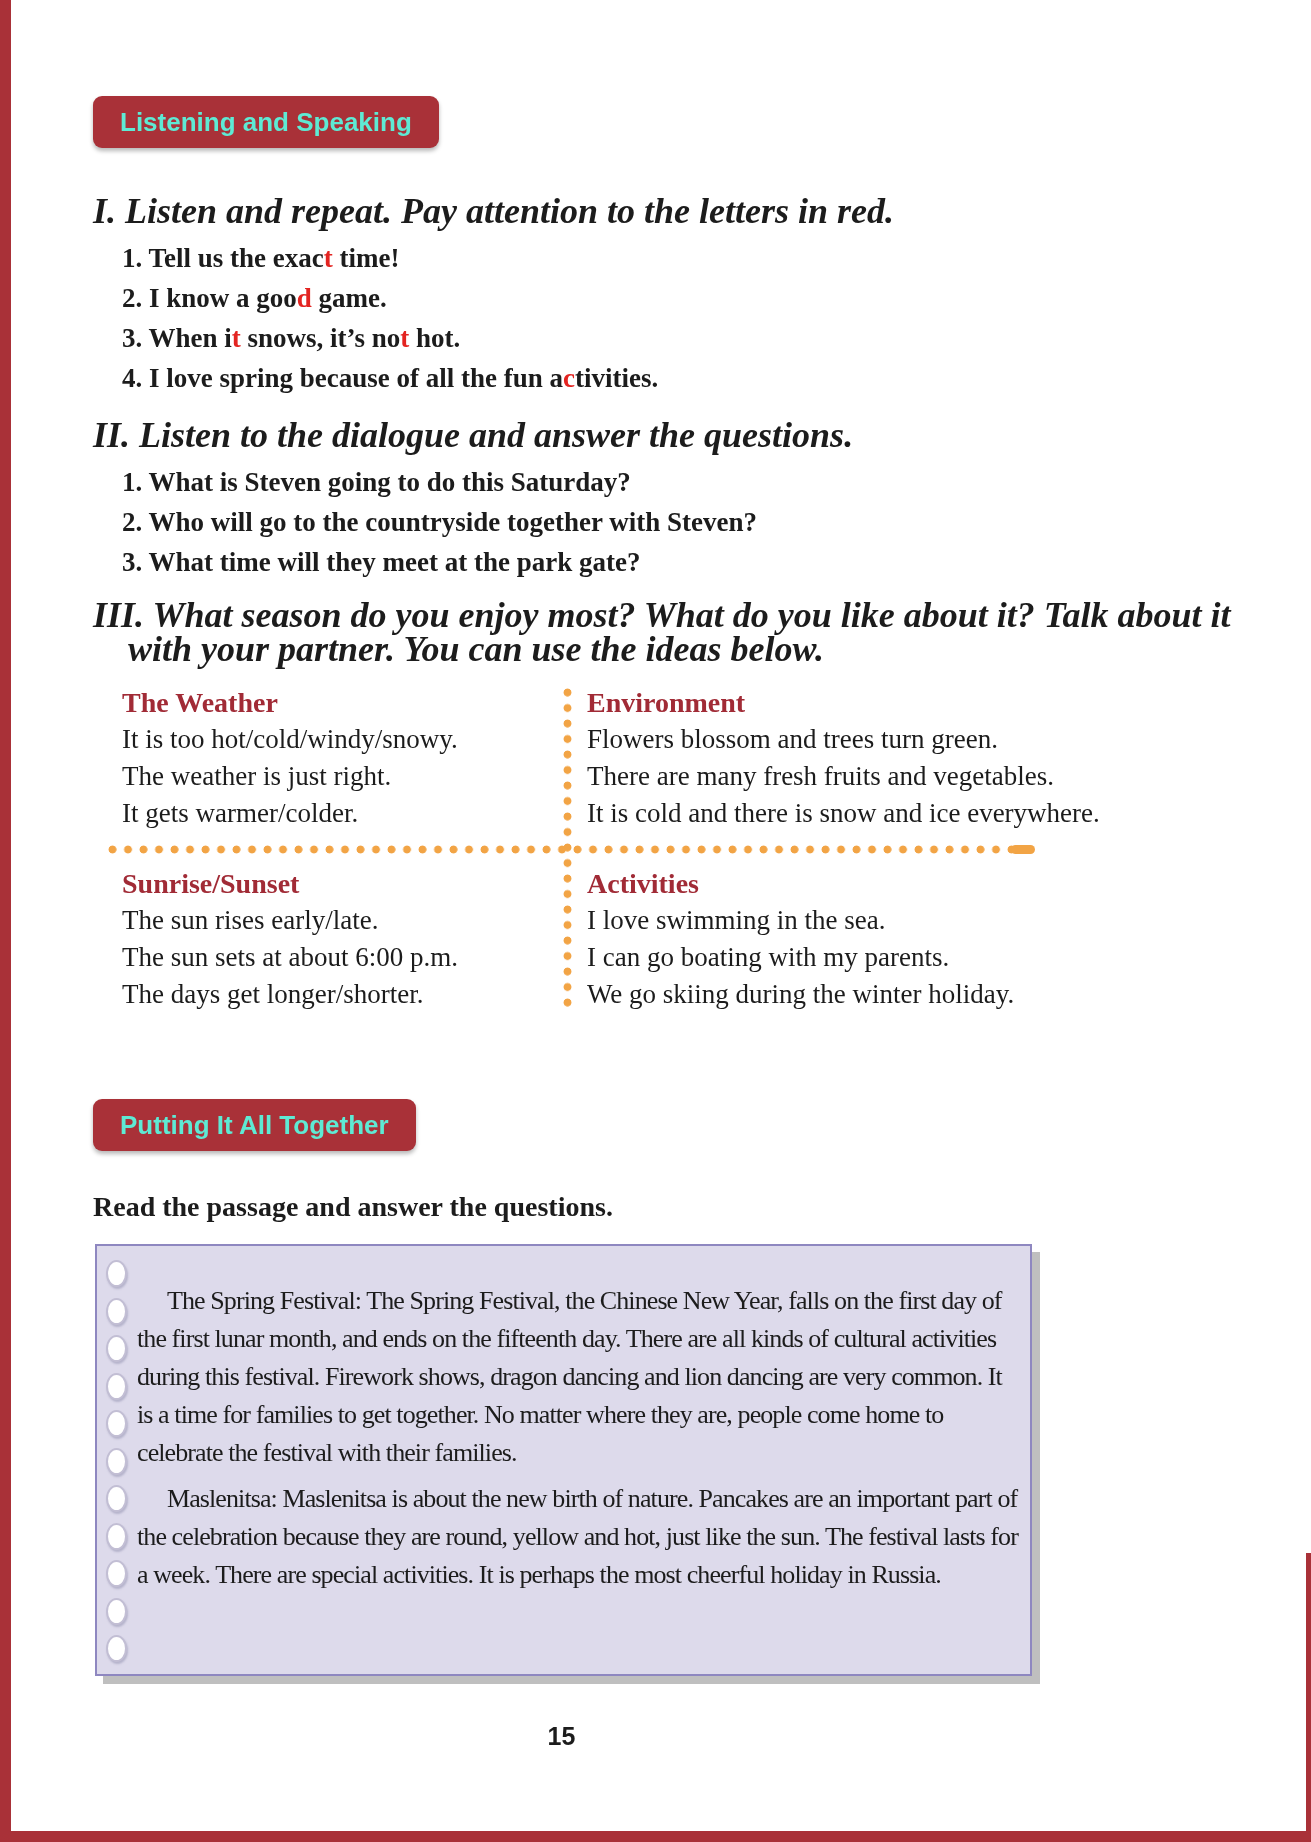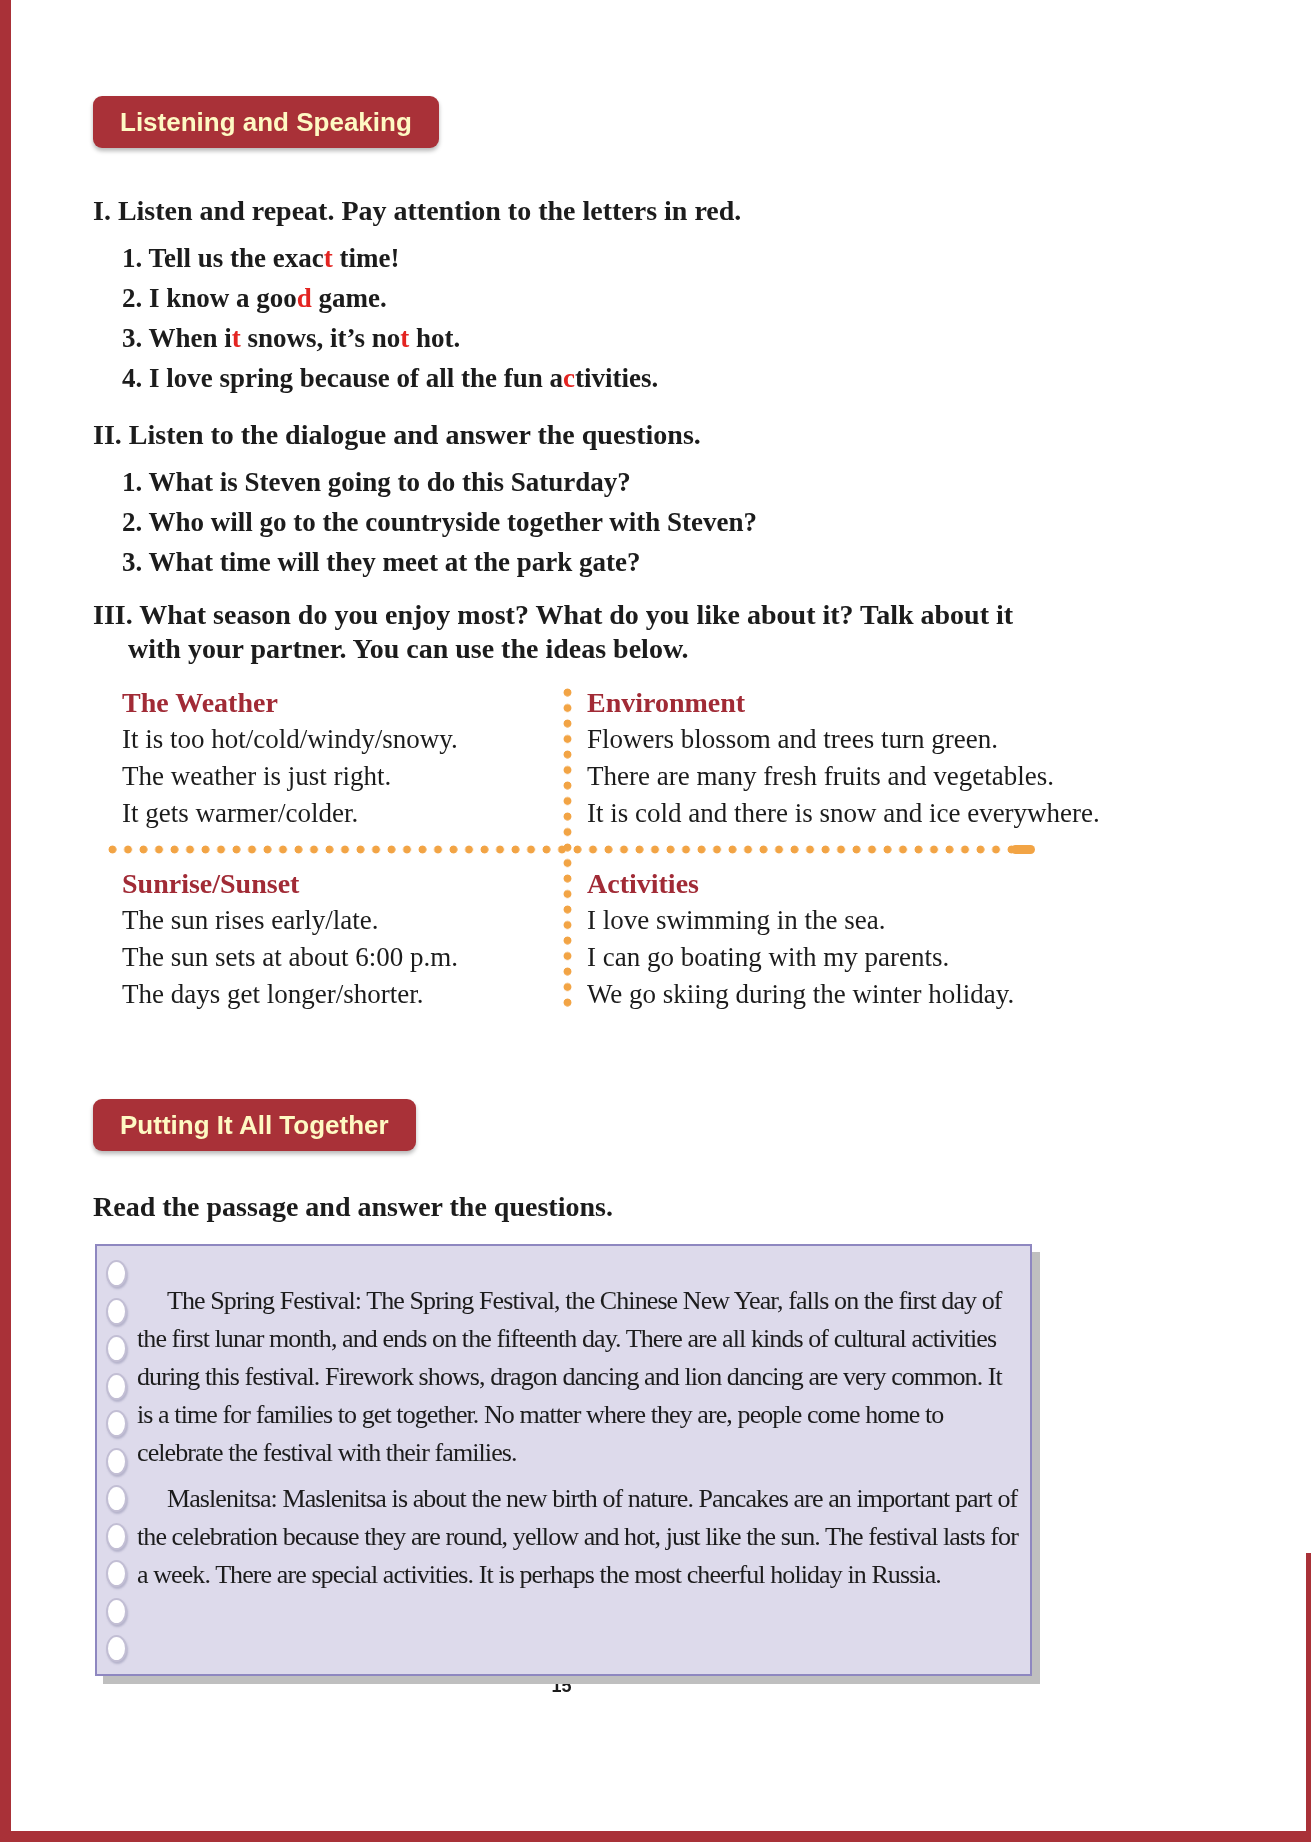--- a/index.html
+++ b/index.html
@@ -14,37 +14,38 @@
   
   .edge-left{position:absolute;left:0;top:0;width:11px;height:100%;background:var(--accent);}
   .edge-bottom{position:absolute;left:0;bottom:0;width:100%;height:11px;background:var(--accent);}
   .edge-right{position:absolute;right:0;top:1553px;bottom:0;width:5px;background:var(--accent);}
 
   .content{position:absolute;left:93px;top:0;width:992px;}
 
   .badge{
     display:inline-block;
     background:var(--accent);
-    color:#fef9c3;
+    color:#5eead4;
     font-family:"Liberation Sans", sans-serif;
     font-weight:bold;
     font-size:26px;
     line-height:30px;
     padding:11px 27px;
     border-radius:9px;
     box-shadow:0 3px 4px rgba(0,0,0,0.28);
   }
   .badge-1{margin-top:96px;}
   .badge-2{margin-top:86px;text-align:center;}
 
   .sec-heading{
     font-weight:bold;
-    font-size:28px;
+    font-size:36px;
     line-height:34px;
     white-space:nowrap;
+    font-style:italic;
   }
   .h1{margin-top:46px;}
   .h2{margin-top:20px;}
   .h3{margin-top:16px;}
   .h3 .hline{white-space:nowrap;}
   .h3 .hline2{padding-left:35px;}
 
   .list-block{margin-top:10px;font-weight:bold;}
   .list-line{
     font-size:27px;
@@ -134,25 +135,26 @@
     left:9px;
     width:21px;height:27px;
     border-radius:50%;
     background:#ffffff;
     border:2px solid #c2bed4;
     box-sizing:border-box;
     box-shadow:1px 2px 2px rgba(110,110,145,0.35);
   }
 
   .page-number{
+    margin-top:46px;
     width:937px;
     text-align:center;
     font-family:"Liberation Sans", sans-serif;
     font-weight:bold;
-    font-size:18px;
+    font-size:25px;
   }
 </style>
 </head>
 <body>
 
 <div class="page">
   <div class="edge-left"></div>
   <div class="edge-bottom"></div>
   <div class="edge-right"></div>
 

